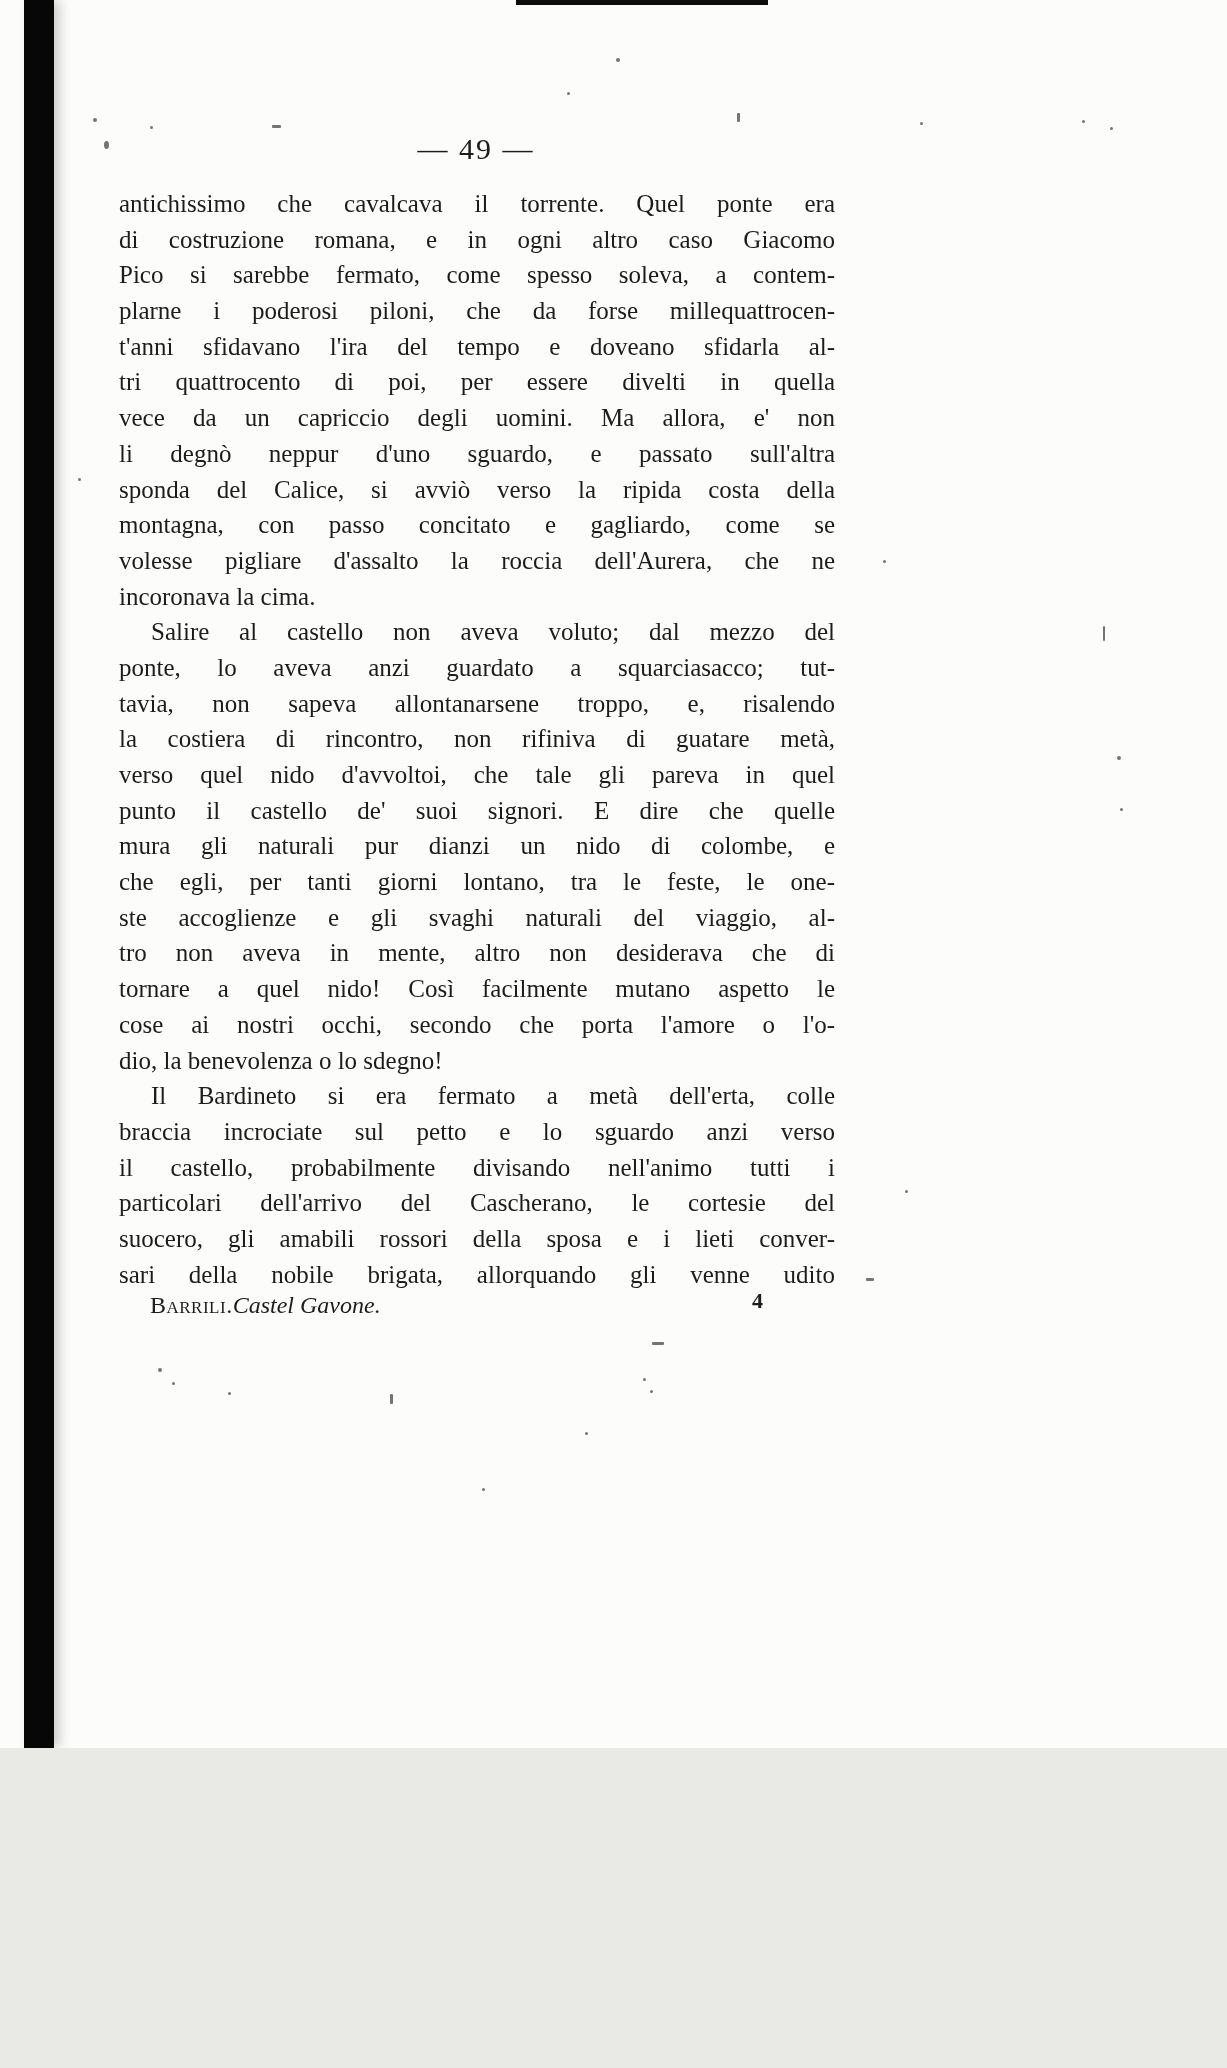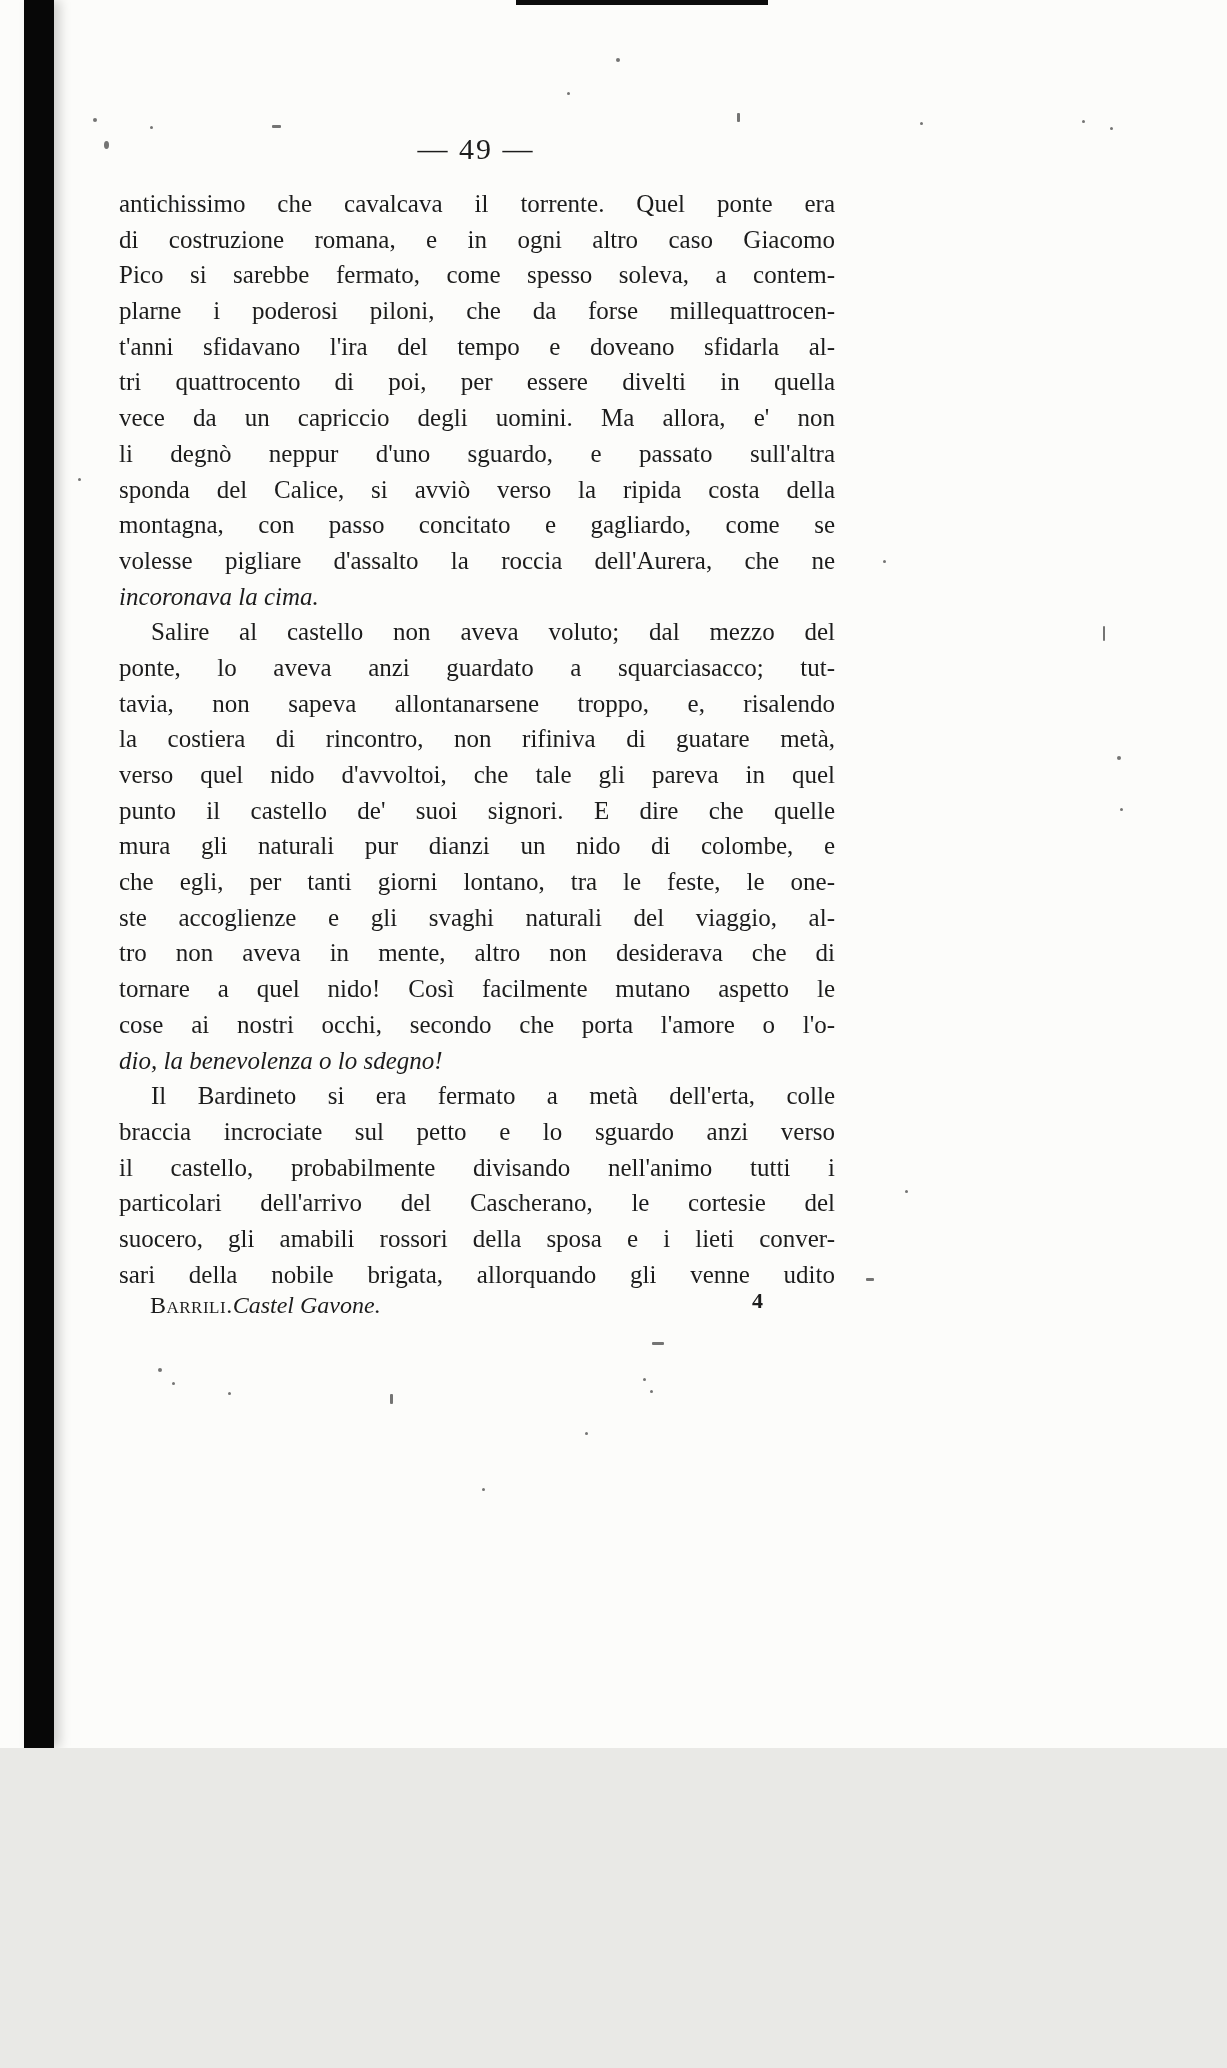--- a/index.html
+++ b/index.html
@@ -59,21 +59,21 @@
     margin-top: 6px;
   }
   .line {
     height: 35.7px;
     overflow: hidden;
     text-align: justify;
     text-align-last: justify;
     text-justify: inter-word;
     white-space: normal;
   }
-  .line.end { text-align-last: left; font-style: italic; }
+  .line.end { text-align-last: left; }
   .line.indent { text-indent: 32px; }
   .footer {
     position: absolute;
     top: 1292px; left: 150px;
     font-size: 24px;
   }
   .footer .author { font-variant: small-caps; letter-spacing: 0.5px; }
   .footer .title { font-style: italic; }
   .signature {
     position: absolute;

